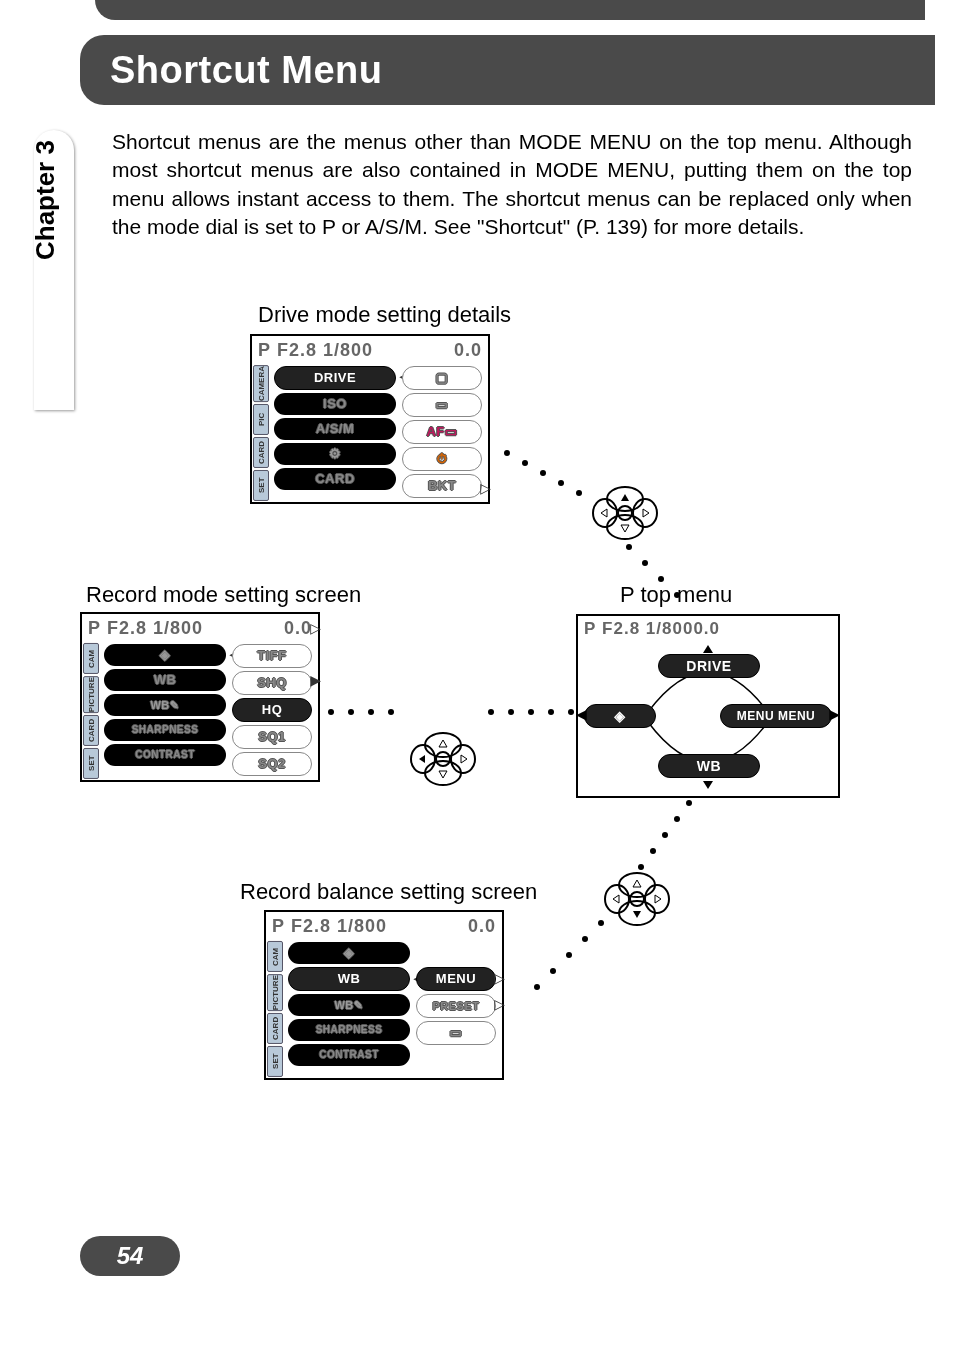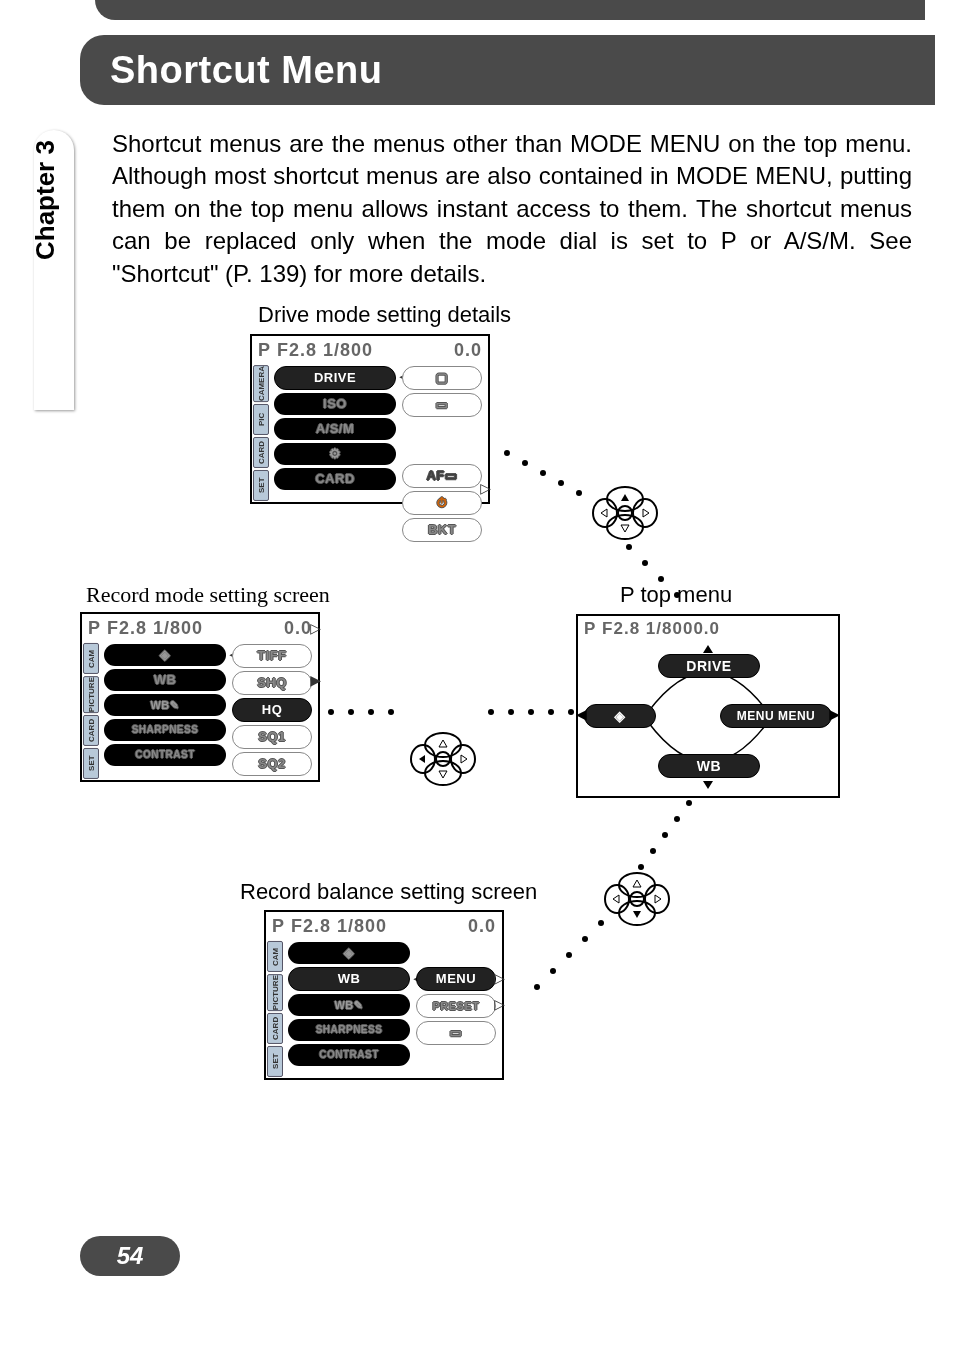--- a/index.html
+++ b/index.html
@@ -57,21 +57,21 @@
     transform-origin: left top;
     font-weight: 900;
     font-size: 26px;
     white-space: nowrap;
   }
   .body-text {
     position: absolute;
     top: 128px;
     left: 112px;
     width: 800px;
-    font-size: 24px;
+    font-size: 21px;
     line-height: 1.35;
     text-align: justify;
   }
   .caption {
     position: absolute;
     font-size: 22px;
   }
   .page-num {
     position: absolute;
     bottom: 70px;
@@ -264,21 +264,21 @@
       <div class="pill dark">DRIVE</div>
       <div class="pill outline">ISO</div>
       <div class="pill outline">A/S/M</div>
       <div class="pill outline iconpill">⚙</div>
       <div class="pill outline">CARD</div>
       <span class="tri" style="right:-10px; top:4px;">◀</span>
     </div>
     <div class="valcol">
       <div class="pill light">▢</div>
       <div class="pill light">▭</div>
-      <div class="pill light" style="color:#404040;margin-top:44px;">AF▭</div>
+      <div class="pill light" style="color:#be185d;">AF▭</div>
       <div class="pill light" style="color:#d60;">⏱</div>
       <div class="pill light">BKT</div>
       <span class="tri" style="right:-3px; bottom:6px;">▷</span>
     </div>
   </div>
 </div>
 
 <div class="dpad" style="top:484px; left:590px;">
   <svg viewBox="0 0 70 58">
     <ellipse cx="35" cy="15" rx="18" ry="12" fill="none" stroke="#000" stroke-width="2"></ellipse>
@@ -294,21 +294,21 @@
 </div>
 
 <div class="dots" style="top:450px; left:500px; width:110px; height:60px;">
   <div class="dot" style="top:0; left:4px;"></div>
   <div class="dot" style="top:10px; left:22px;"></div>
   <div class="dot" style="top:20px; left:40px;"></div>
   <div class="dot" style="top:30px; left:58px;"></div>
   <div class="dot" style="top:40px; left:76px;"></div>
 </div>
 
-<div class="caption" style="top:582px; left:86px;font-family:Liberation Serif, serif;">Record mode setting screen</div>
+<div class="caption" style="top:582px; left:86px;">Record mode setting screen</div>
 
 <div class="lcd" style="top:612px; left:80px; width:240px; height:170px;">
   <div class="statusbar">
     <span>P</span>&nbsp;
     <span>F2.8</span>&nbsp;
     <span>1/800</span>
     <span class="sp"></span>
     <span>0.0</span>
   </div>
   <div class="body">

